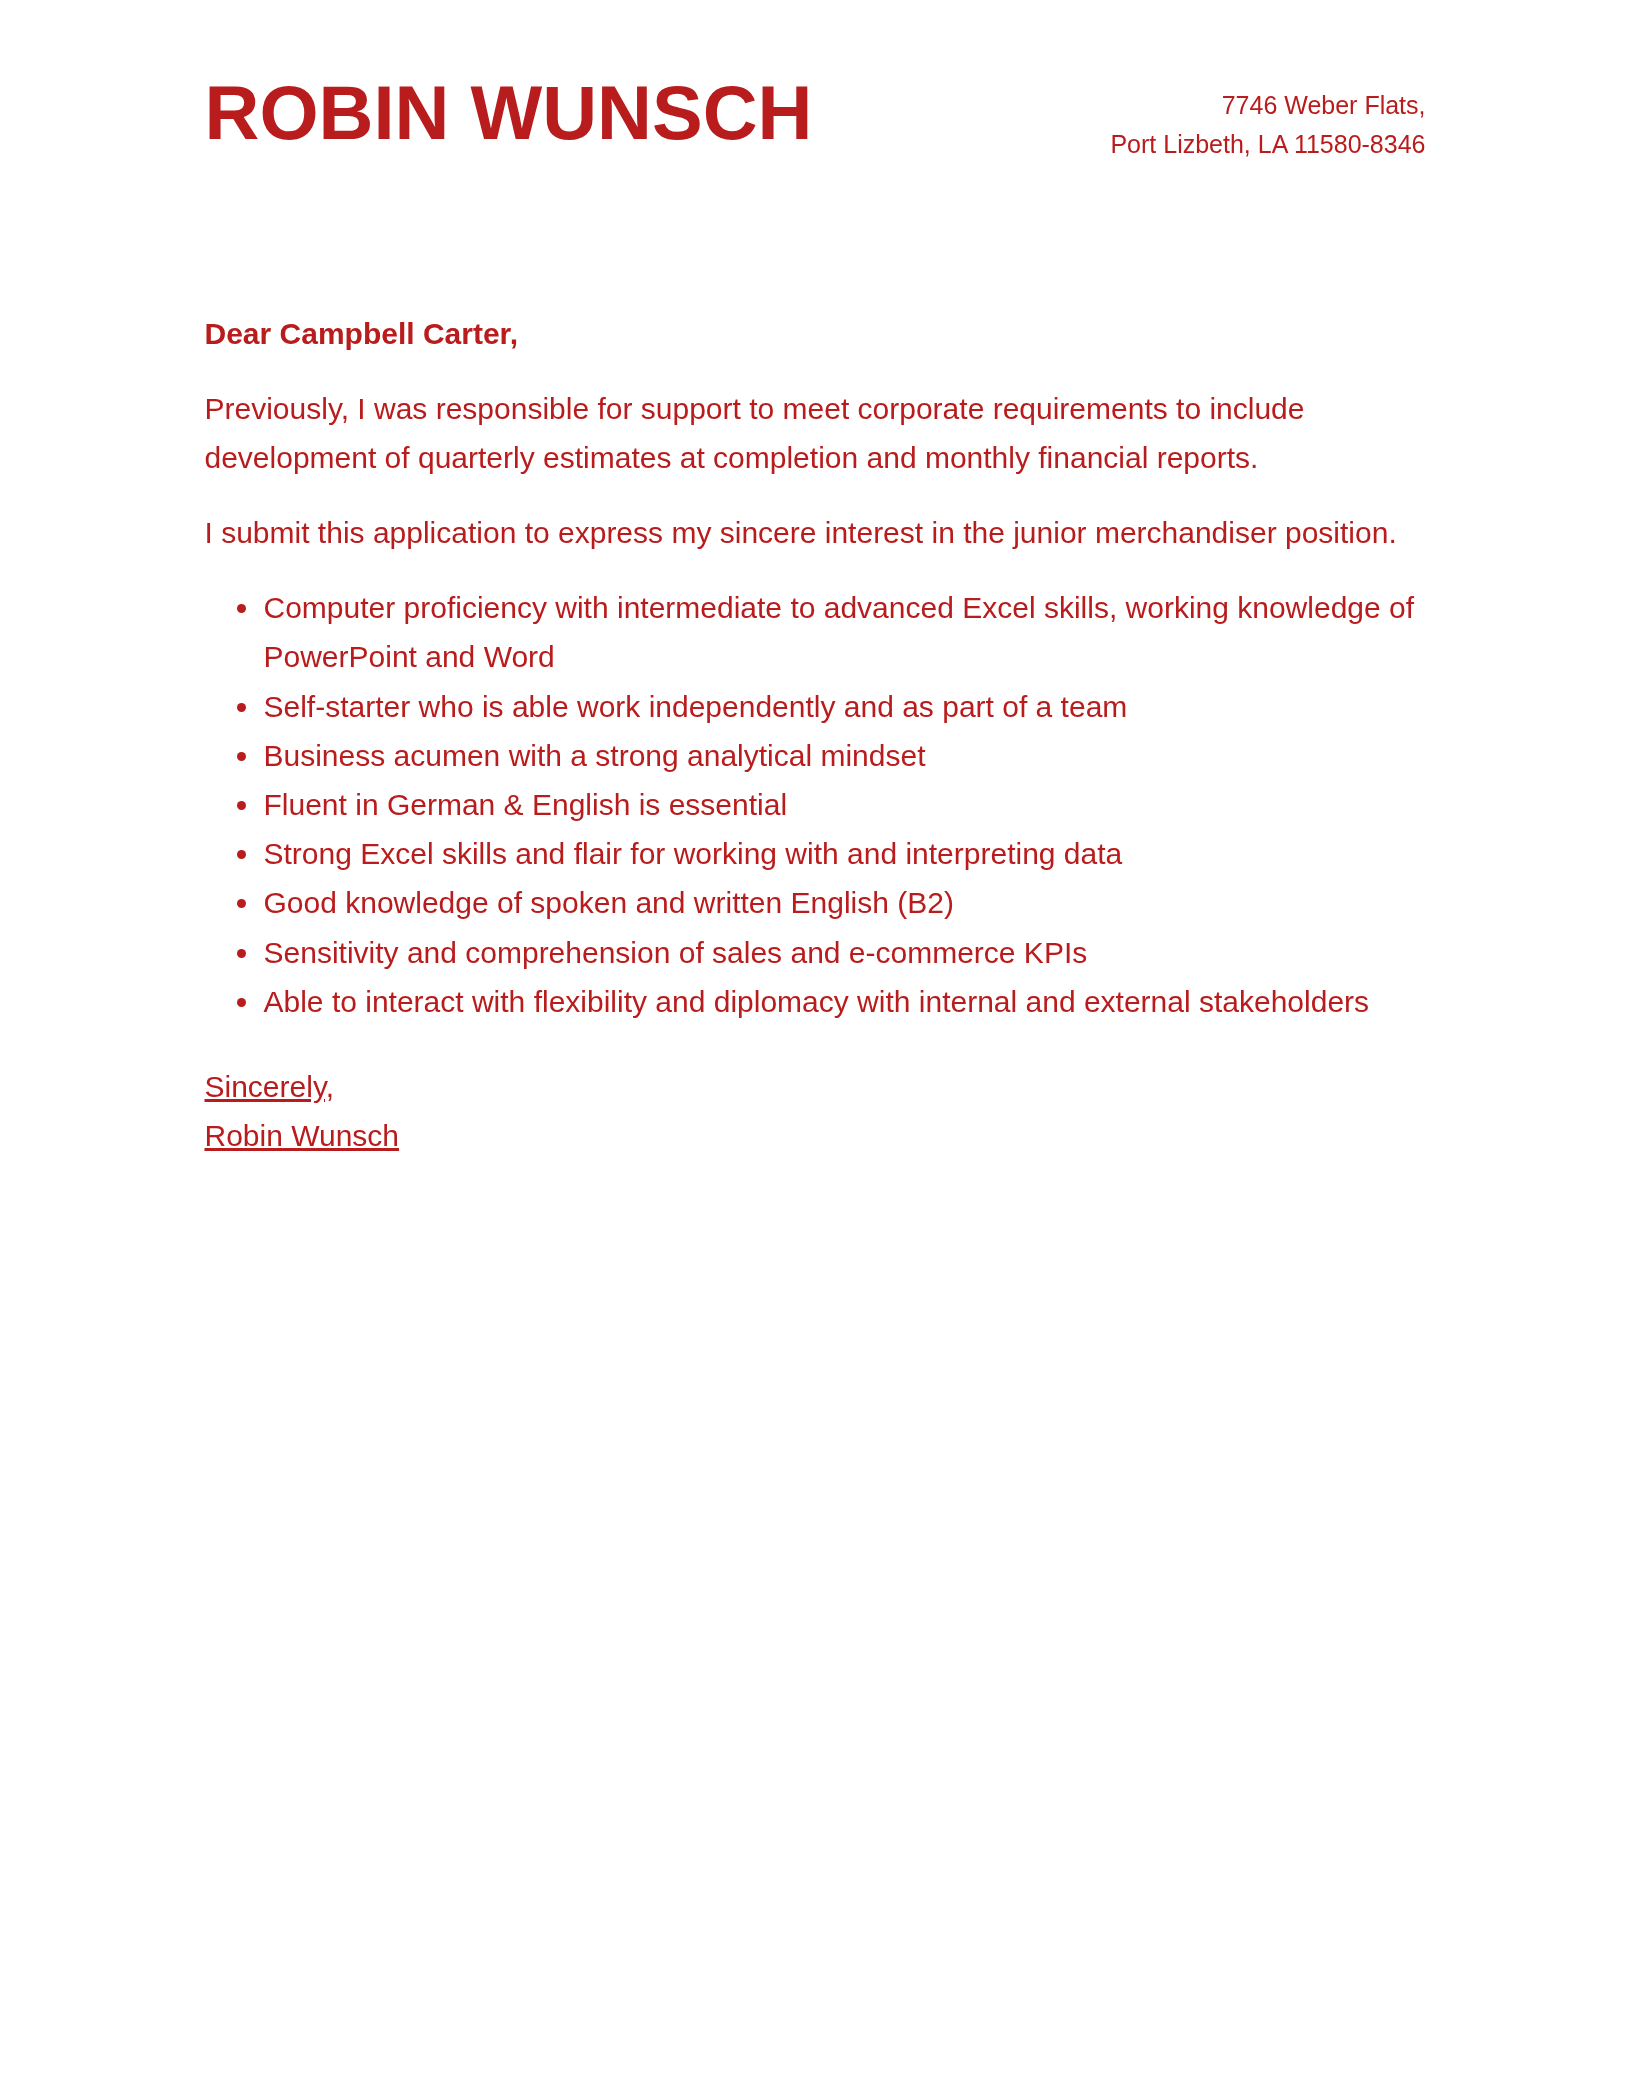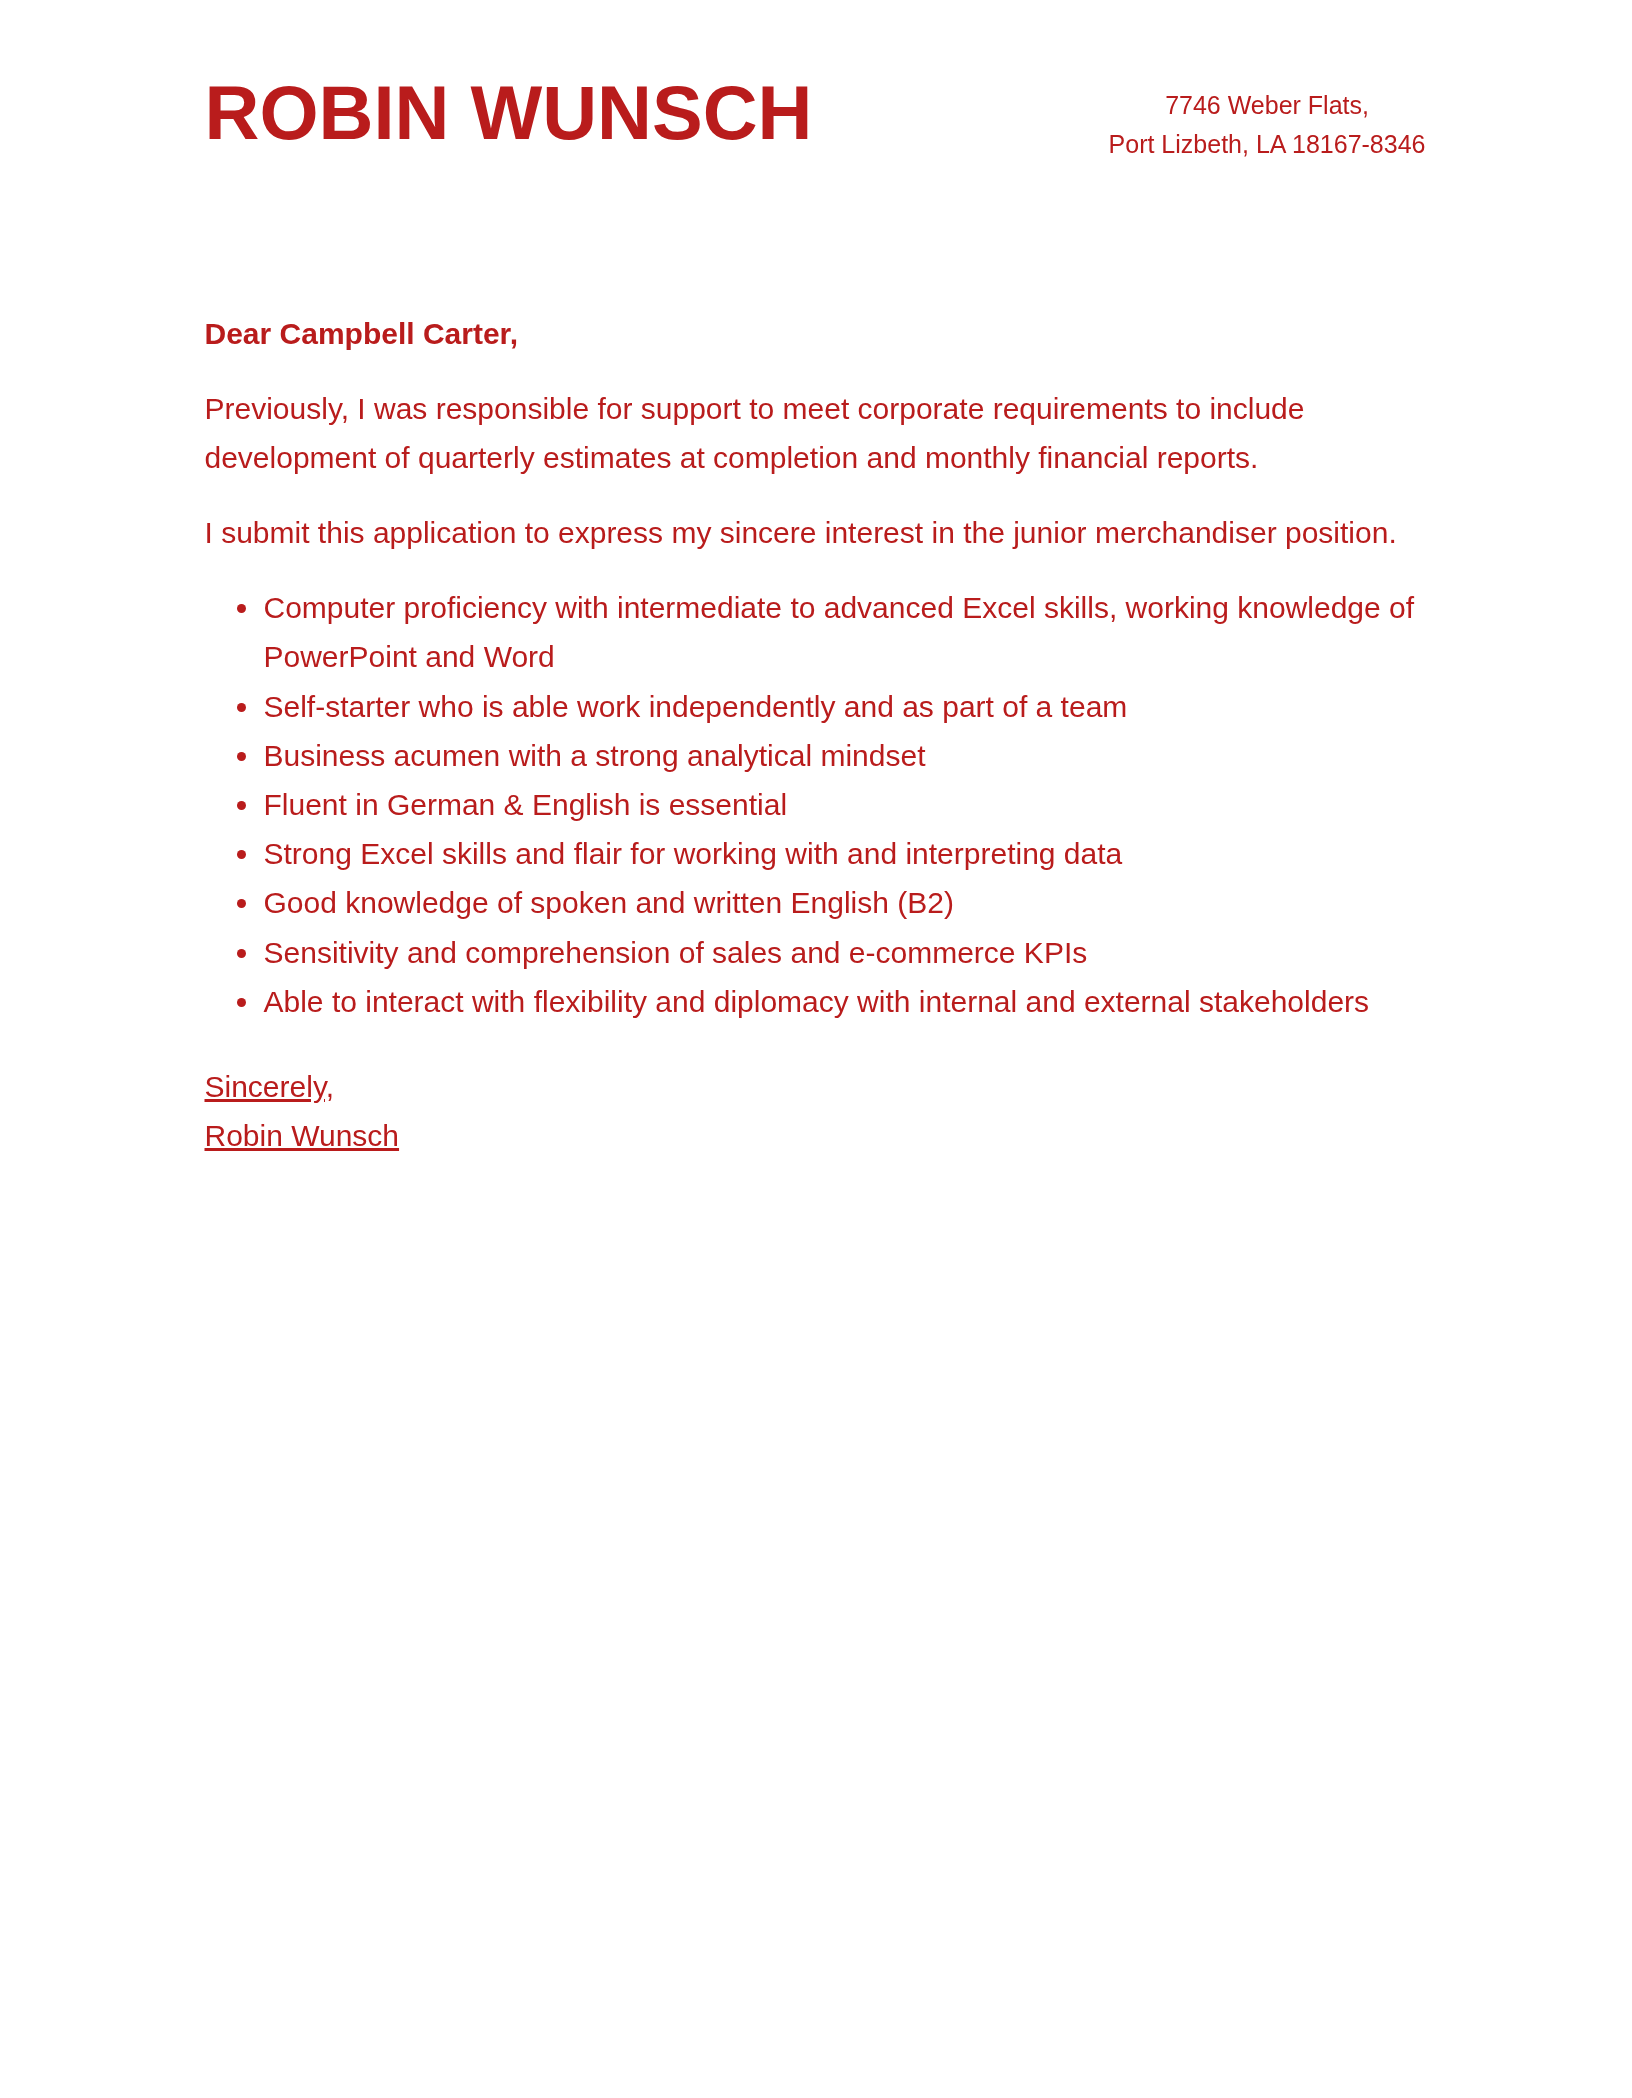--- a/index.html
+++ b/index.html
@@ -27,21 +27,21 @@
     font-size: 76px;
     font-weight: 700;
     line-height: 1.12;
     letter-spacing: 0px;
     white-space: nowrap;
   }
   .sender-address {
     font-size: 25px;
     line-height: 1.55;
     padding-top: 16px;
-    text-align: center;
+    text-align: right;
   }
   .letter-body {
     margin-top: 145px;
     font-size: 30px;
     line-height: 1.64;
   }
   .salutation {
     font-weight: 600;
     margin: 0 0 26px 0;
   }
@@ -68,21 +68,21 @@
 </style>
 </head>
 <body>
 
 <div class="page">
 
   <div class="letter-header">
     <div class="sender-name">ROBIN WUNSCH</div>
     <div class="sender-address">
       <div>7746 Weber Flats,</div>
-      <div>Port Lizbeth, LA 18167-8346</div>
+      <div>Port Lizbeth, LA 11580-8346</div>
     </div>
   </div>
 
   <div class="letter-body">
 
     <p class="salutation">Dear Campbell Carter,</p>
 
     <div class="paragraphs">
 
         <p>Previously, I was responsible for support to meet corporate requirements to include development of quarterly estimates at completion and monthly financial reports.</p>

